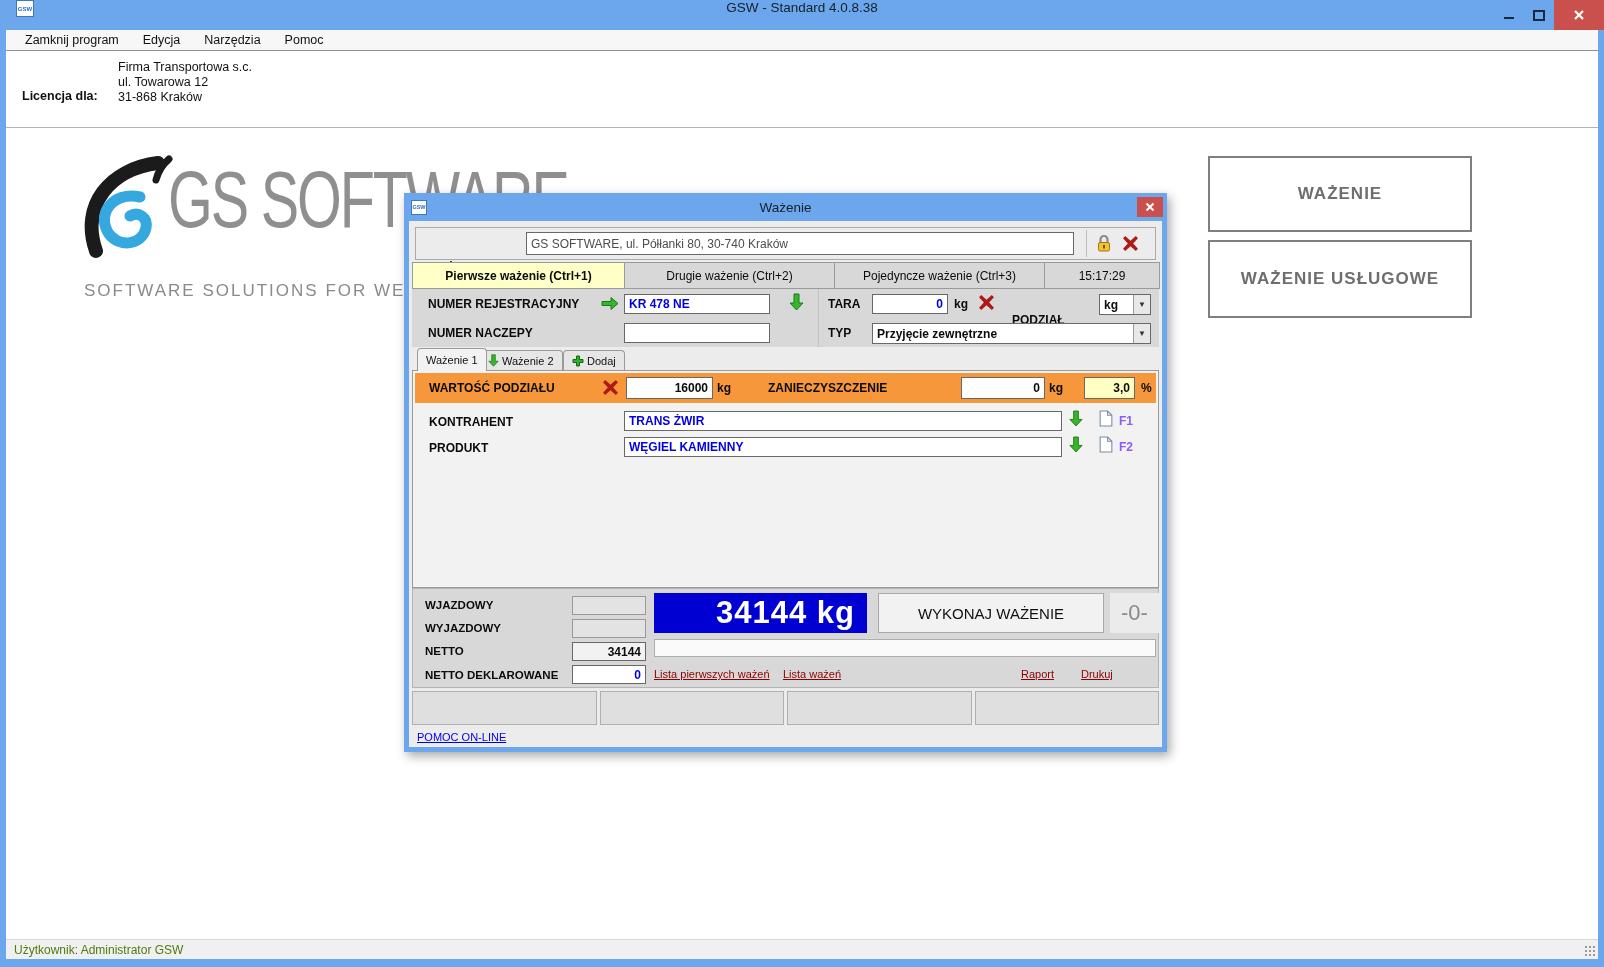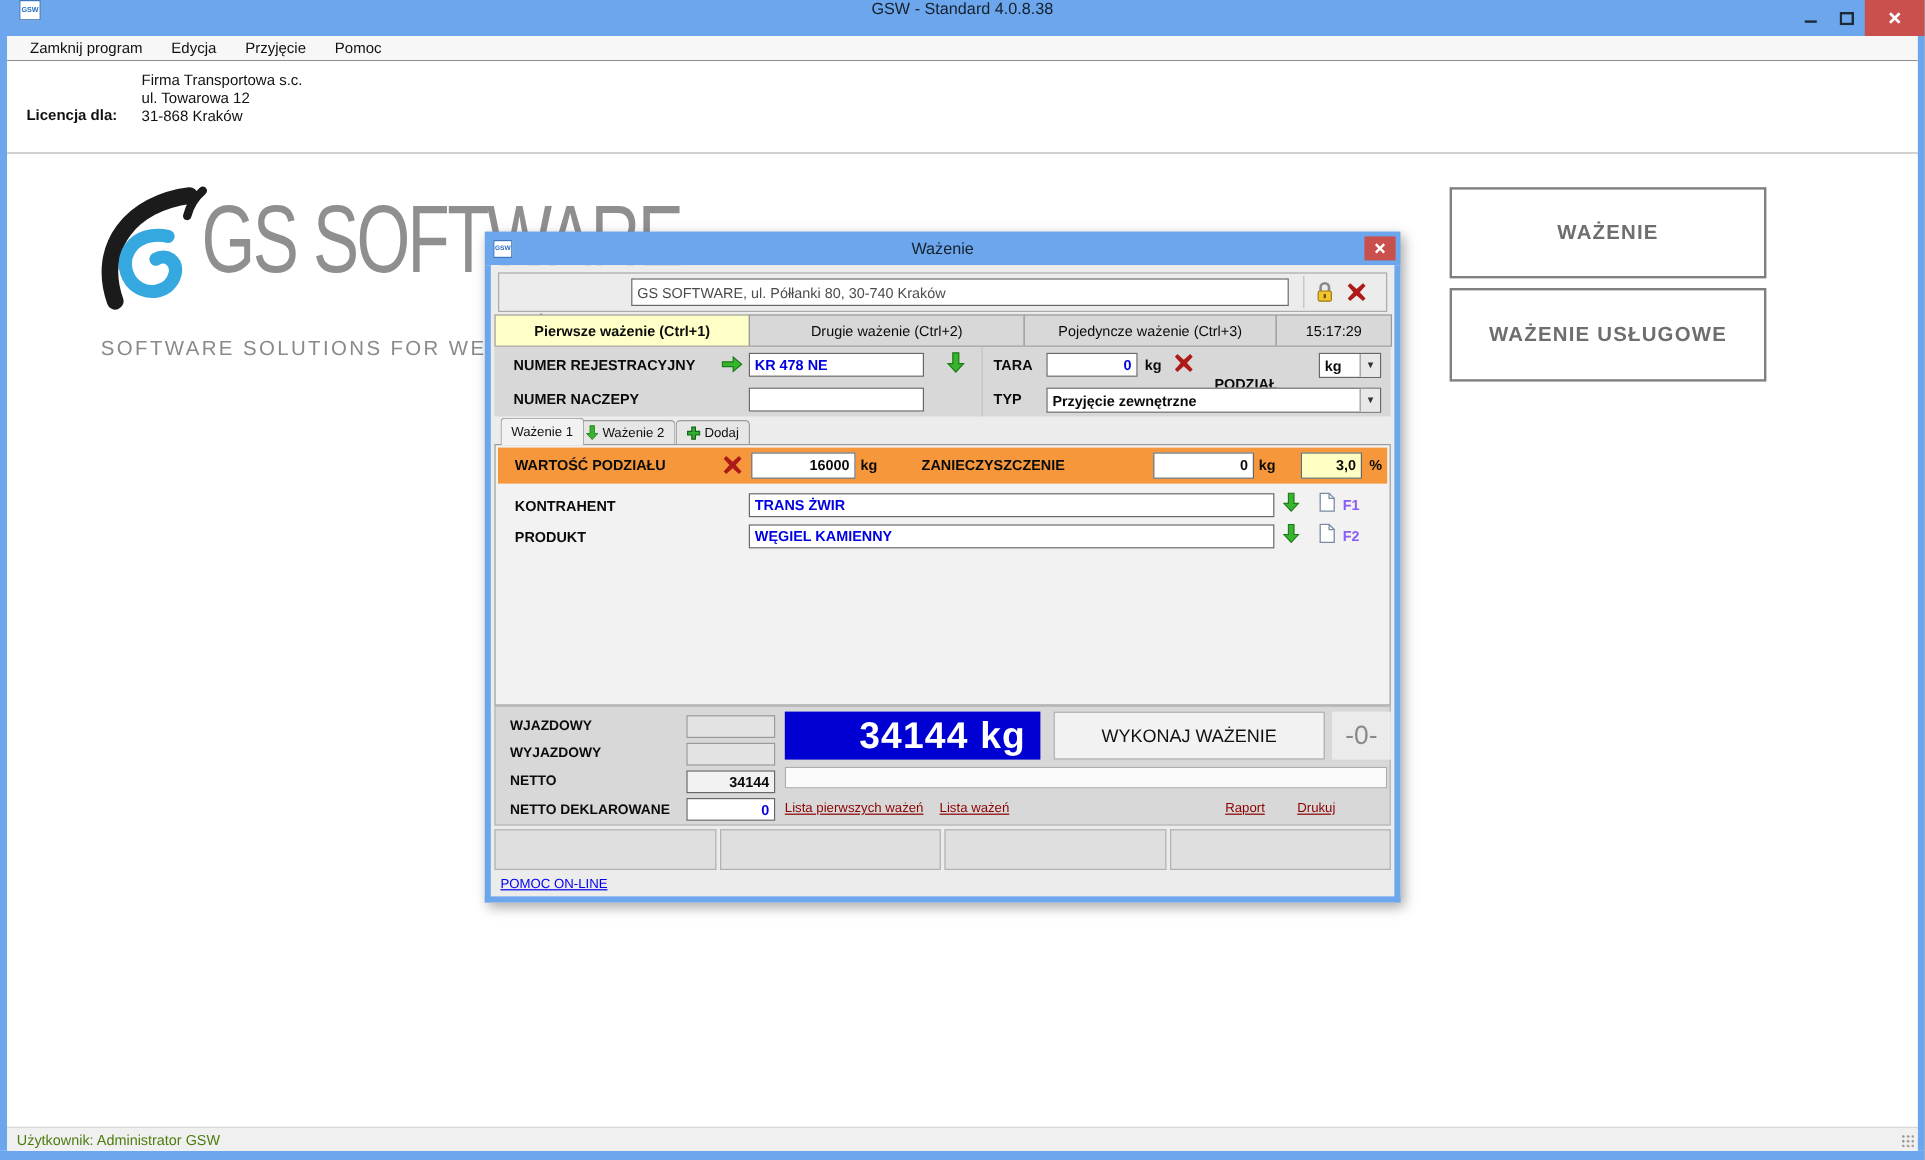--- a/index.html
+++ b/index.html
@@ -134,21 +134,21 @@
         <svg width="12" height="12">
             <path d="M2 2 L10 10 M10 2 L2 10" stroke="#fff" stroke-width="2.2"></path>
           </svg>
       </div>
     </div>
   </div>
 
   <div class="abs menubar">
     <div class="menu-item">Zamknij program</div>
     <div class="menu-item">Edycja</div>
-    <div class="menu-item">Przyjęcie</div>
+    <div class="menu-item">Narzędzia</div>
     <div class="menu-item">Pomoc</div>
   </div>
 
   <div class="abs license">
     <div class="license-label">Licencja dla:</div>
     <div class="license-lines">
       <div>Firma Transportowa s.c.</div>
       <div>ul. Towarowa 12</div>
       <div>31-868  Kraków</div>
     </div>
@@ -199,21 +199,21 @@
         </span>
         <span class="abs icon" style="left:706px;top:7px;">
           <svg width="17" height="17" viewBox="0 0 16 16">
               <path d="M3 1 L8 5.5 L13 1 L15 3 L10.5 8 L15 13 L13 15 L8 10.5 L3 15 L1 13 L5.5 8 L1 3 z" fill="#AD1A17"></path>
             </svg>
         </span>
       </div>
 
       <div class="abs tabrow">
         <div class="tabcell active" style="width:213px;">Pierwsze ważenie (Ctrl+1)</div>
-        <div class="tabcell" style="width:230px;">Drugie ważenie (Ctrl+2)</div>
+        <div class="tabcell" style="width:211px;">Drugie ważenie (Ctrl+2)</div>
         <div class="tabcell" style="width:211px;">Pojedyncze ważenie (Ctrl+3)</div>
         <div class="tabcell" style="flex:1;">15:17:29</div>
       </div>
 
       <div class="abs secC">
         <div class="vdiv"></div>
         <span class="abs lbl" style="left:16px;top:8px;">NUMER REJESTRACYJNY</span>
         <span class="abs icon" style="left:189px;top:7px;">
           <svg width="18" height="15" viewBox="0 0 18 15">
               <path d="M1 5.5 h9 V1.5 L17 7.5 L10 13.5 V9.5 H1 z" fill="#37B52C" stroke="#1d7a18"></path>

